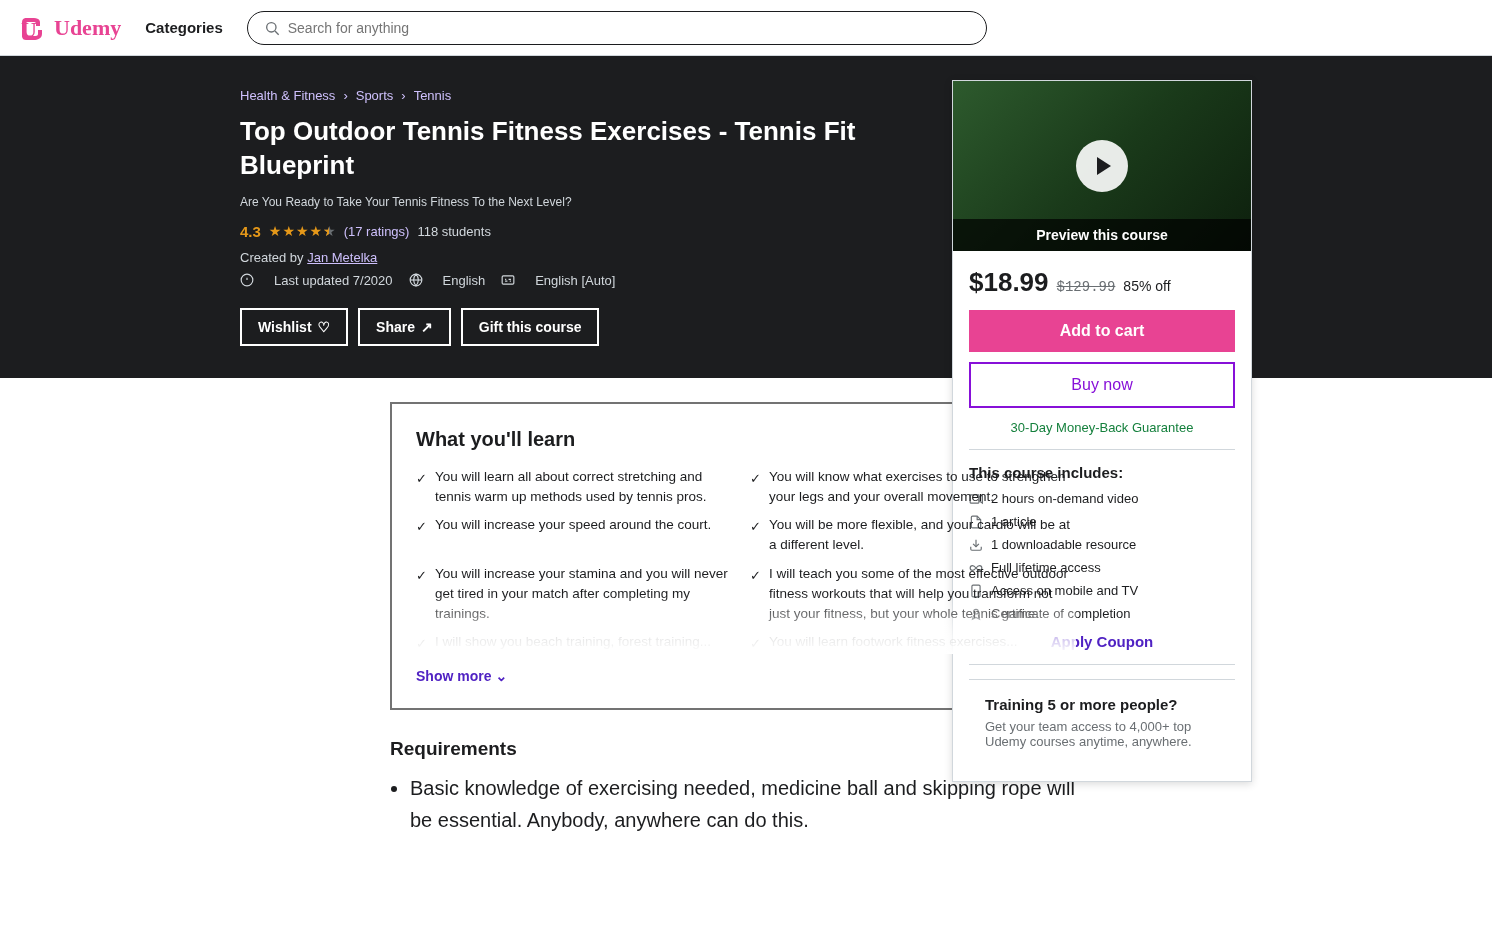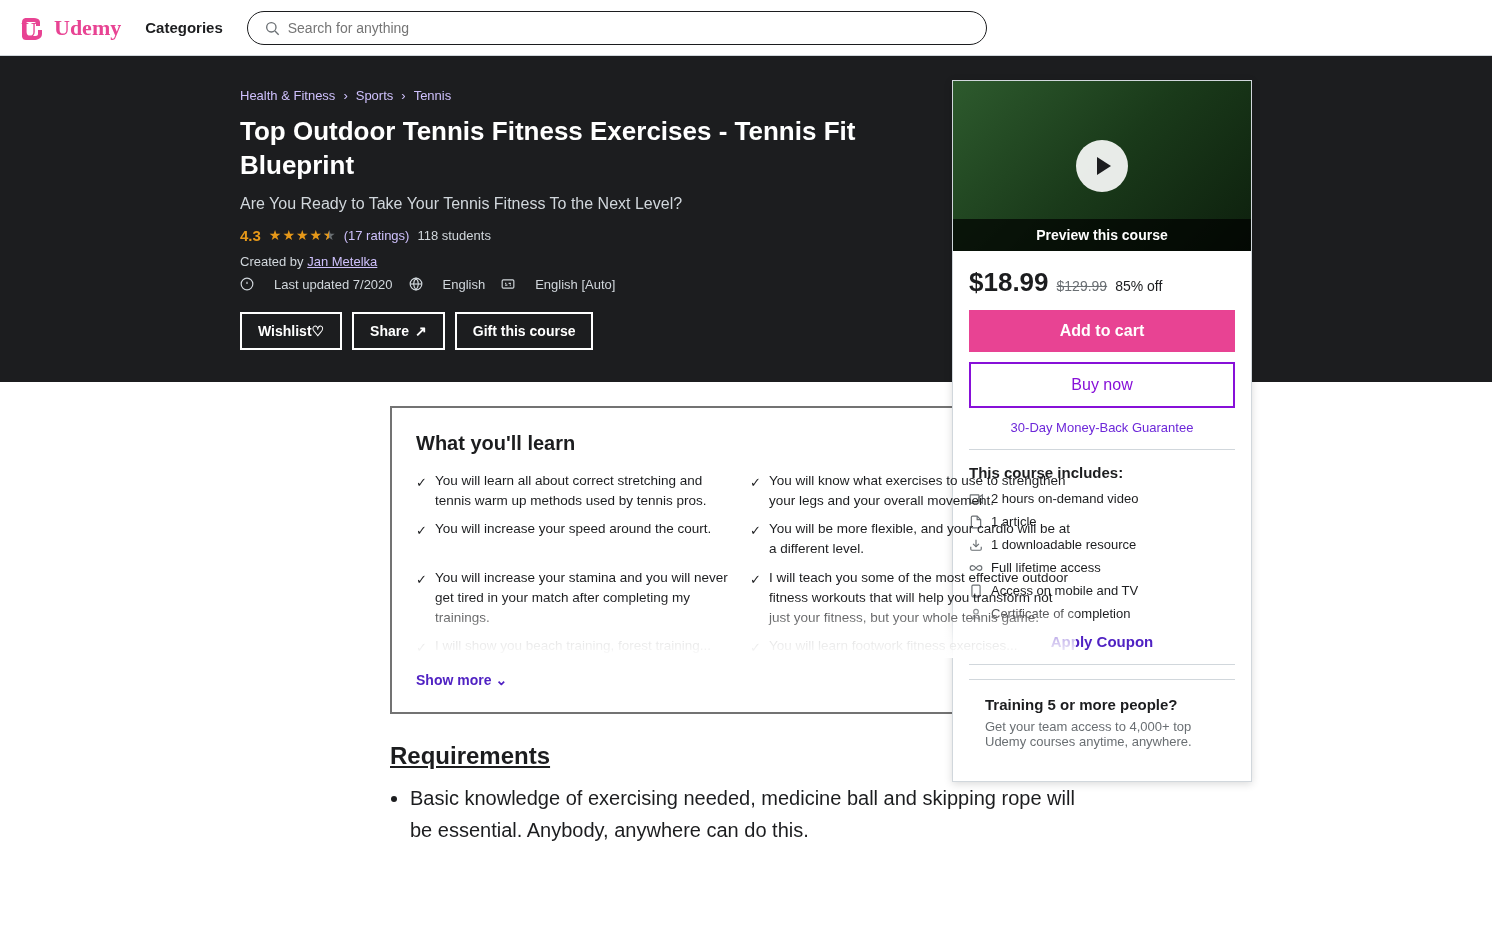--- a/index.html
+++ b/index.html
@@ -26,35 +26,35 @@
     }
     .hero-inner {
       max-width: 1060px; margin: 0 auto; padding: 0 24px; display: flex; gap: 0;
       position: relative;
     }
     .hero-content { flex: 1; max-width: 700px; }
     .breadcrumb { display: flex; align-items: center; gap: 8px; font-size: 13px; margin-bottom: 12px; }
     .breadcrumb a { color: #cec0fc; text-decoration: none; }
     .breadcrumb span { color: #cec0fc; }
     .hero-title { font-size: 26px; font-weight: 700; line-height: 1.3; margin-bottom: 12px; color: #fff; }
-    .hero-subtitle { font-size: 16px; color: #d1d7dc; margin-bottom: 14px; }
+    .hero-subtitle { font-size: 12px; color: #d1d7dc; margin-bottom: 14px; }
     .rating-row { display: flex; align-items: center; gap: 8px; margin-bottom: 10px; }
     .rating-number { color: #e59819; font-weight: 700; font-size: 15px; }
     .stars { display: flex; gap: 1px; }
     .star { color: #e59819; font-size: 14px; }
     .rating-count { color: #cec0fc; font-size: 13px; }
     .students { color: #d1d7dc; font-size: 13px; }
     .created-by { font-size: 13px; color: #d1d7dc; margin-bottom: 8px; }
     .created-by a { color: #cec0fc; text-decoration: underline; }
     .meta-row { display: flex; align-items: center; gap: 16px; font-size: 13px; color: #d1d7dc; margin-bottom: 20px; }
     .meta-item { display: flex; align-items: center; gap: 20px; }
     .action-buttons { display: flex; gap: 10px; }
     .btn-wishlist {
       padding: 9px 16px; border: 2px solid #fff; background: transparent; color: #fff;
-      font-size: 14px; font-weight: 700; cursor: pointer; display: flex; align-items: center; 
+      font-size: 14px; font-weight: 700; cursor: pointer; display: flex; align-items: center; gap: 6px;
     }
     .btn-share {
       padding: 9px 16px; border: 2px solid #fff; background: transparent; color: #fff;
       font-size: 14px; font-weight: 700; cursor: pointer; display: flex; align-items: center; gap: 6px;
     }
     .btn-gift {
       padding: 9px 16px; border: 2px solid #fff; background: transparent; color: #fff;
       font-size: 14px; font-weight: 700; cursor: pointer;
     }
 
@@ -79,31 +79,31 @@
       display: flex; align-items: center; justify-content: center; position: relative; z-index: 1; cursor: pointer;
     }
     .play-btn svg { width: 24px; height: 24px; fill: #1c1d1f; margin-left: 3px; }
     .preview-label {
       position: absolute; bottom: 0; left: 0; right: 0; background: rgba(0,0,0,0.7);
       color: #fff; text-align: center; padding: 8px; font-size: 14px; font-weight: 700; z-index: 1;
     }
     .card-body { padding: 16px; }
     .price-row { display: flex; align-items: baseline; gap: 8px; margin-bottom: 12px; }
     .price-current { font-size: 26px; font-weight: 700; color: #1c1d1f; }
-    .price-original { font-size: 14px; color: #6a6f73; text-decoration: line-through; }
+    .price-original { font-size: 14px; color: #6a6f73; text-decoration: line-through; font-family: Liberation Mono, monospace; }
     .price-discount { font-size: 14px; color: #1c1d1f; }
     .btn-add-cart {
       width: 100%; padding: 12px; background: #e84393; border: none; color: #fff;
       font-size: 16px; font-weight: 700; cursor: pointer; margin-bottom: 10px;
     }
     .btn-buy-now {
       width: 100%; padding: 12px; background: #fff; border: 2px solid #8710d8; color: #8710d8;
       font-size: 16px; font-weight: 400; cursor: pointer; margin-bottom: 12px;
     }
-    .money-back { text-align: center; font-size: 13px; color: #6d28d9; margin-bottom: 14px; }
+    .money-back { text-align: center; font-size: 13px; color: #15803d; margin-bottom: 14px; }
     .includes-title { font-size: 15px; font-weight: 700; margin-bottom: 10px; }
     .includes-list { list-style: none; }
     .includes-list li { display: flex; align-items: center; gap: 8px; font-size: 13px; margin-bottom: 8px; color: #1c1d1f; }
     .includes-list li svg { width: 14px; height: 14px; flex-shrink: 0; color: #6a6f73; }
     .apply-coupon { text-align: center; margin-top: 12px; }
     .apply-coupon a { color: #5022c3; font-weight: 700; font-size: 15px; text-decoration: none; }
     .card-divider { border: none; border-top: 1px solid #d1d7dc; margin: 14px 0; }
 
     
     .learn-section { border: 2px solid #737373; padding: 24px; margin-bottom: 28px; }
@@ -118,21 +118,21 @@
       content: ''; position: absolute; bottom: 0; left: 0; right: 0; height: 60px;
       background: linear-gradient(transparent, #fff);
     }
     .show-more-btn {
       display: flex; align-items: center; gap: 4px; color: #5022c3; font-weight: 700;
       font-size: 14px; background: none; border: none; cursor: pointer; margin-top: 14px;
     }
 
     
     .requirements-section { margin-bottom: 24px; }
-    .req-title { font-size: 24px; font-weight: 700; margin-bottom: 12px; text-decoration: underline; }
+    .req-title { font-size: 19px; font-weight: 700; margin-bottom: 12px; }
     .req-list { padding-left: 20px; }
     .req-list li { font-size: 20px; line-height: 1.6; margin-bottom: 6px; }
     .training-title { font-size: 15px; font-weight: 700; margin-bottom: 6px; }
     .training-desc { font-size: 13px; color: #6a6f73; }
 
     
     .sidebar-training { padding: 16px; border-top: 1px solid #d1d7dc; margin-top: 8px; }
   </style>
 </head>
 <body>

